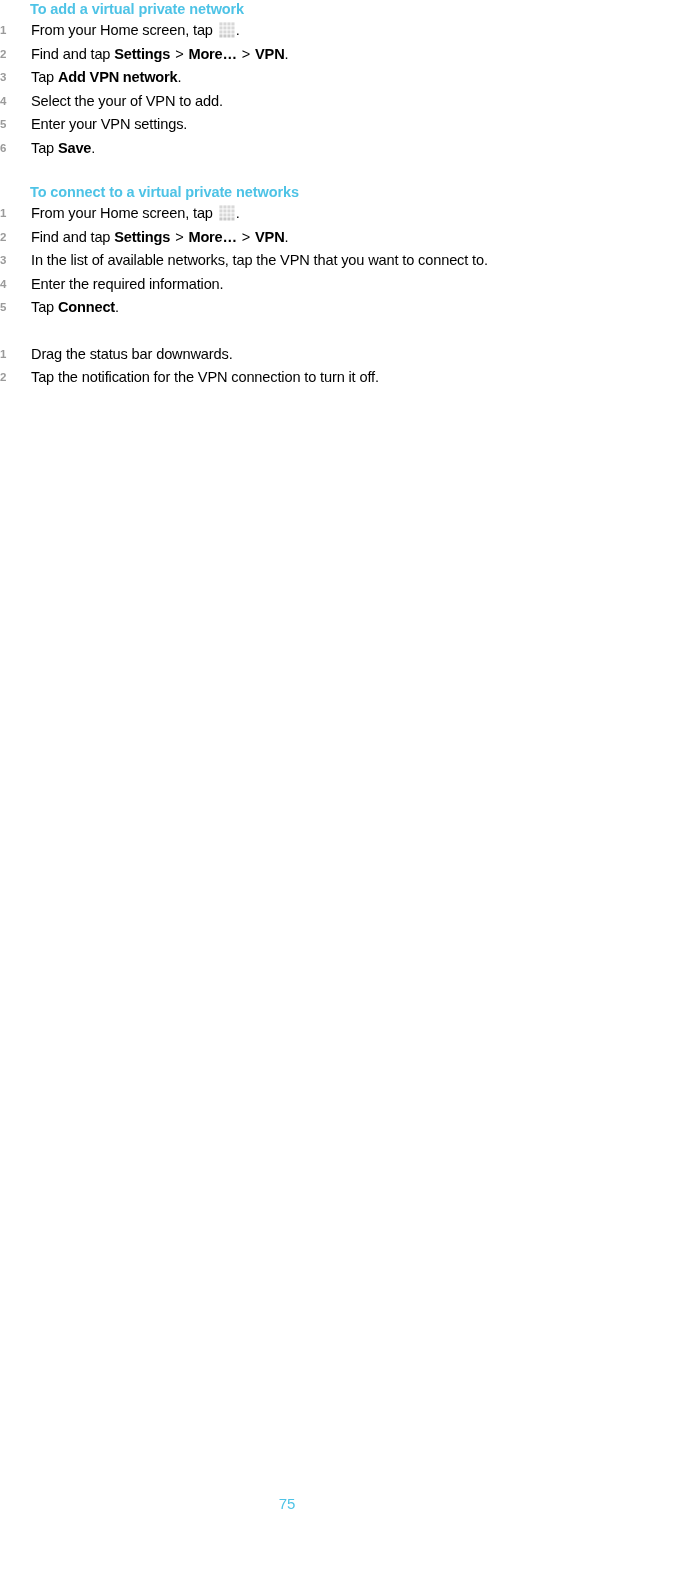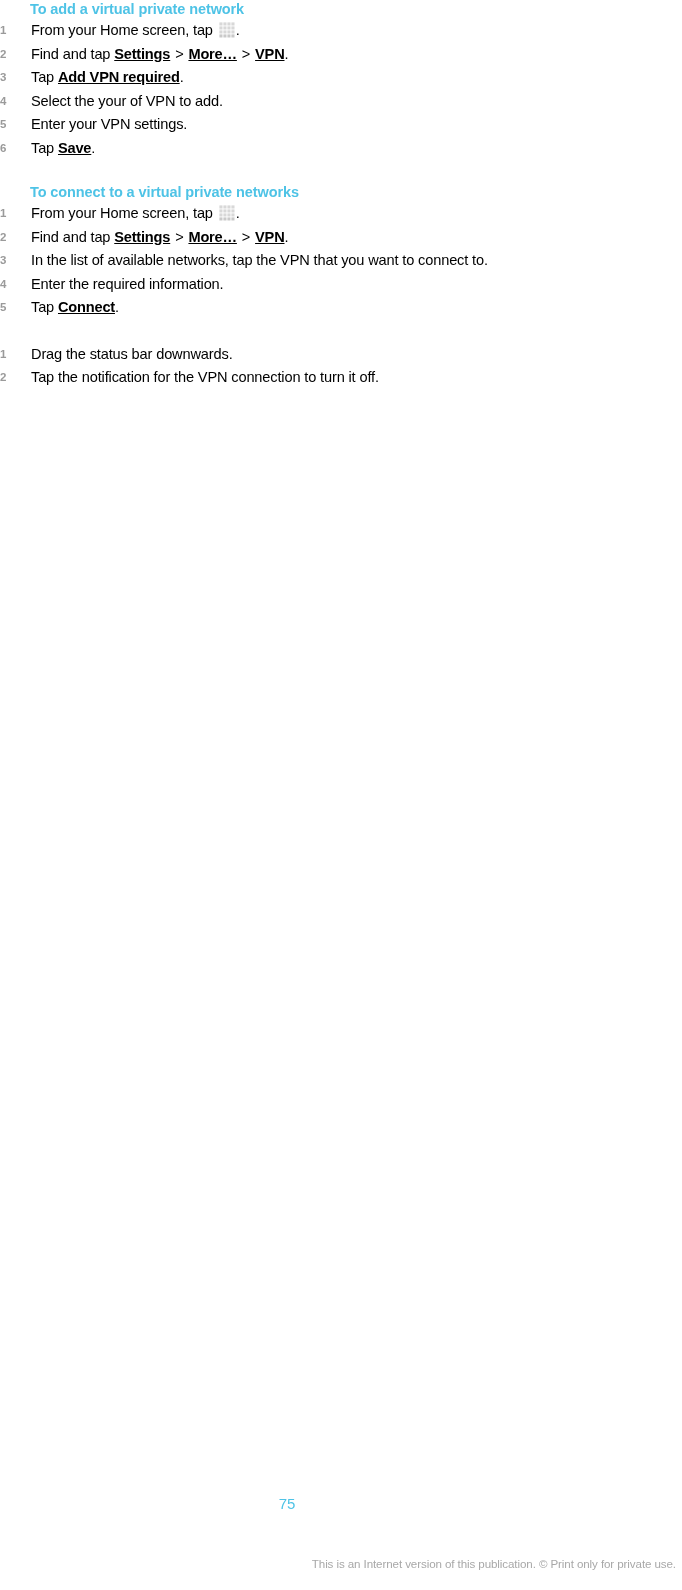--- a/index.html
+++ b/index.html
@@ -67,21 +67,20 @@
     text-align: left;
     font-weight: bold;
     font-size: 11.5px;
     line-height: 23.5px;
     color: #9a9a9a;
   }
   .step-text b,
   .step-text strong {
     font-weight: bold;
     letter-spacing: -0.2px;
-    text-decoration: underline;
   }
   .gt {
     font-weight: normal;
     padding: 0 1px;
   }
 
   
   .appdrawer-icon {
     display: inline-block;
     width: 16px;
@@ -143,21 +142,21 @@
                   <rect x="0.40" y="8.40" width="3.1" height="3.1" fill="#d8d8d8"></rect>
                   <rect x="4.40" y="8.40" width="3.1" height="3.1" fill="#d8d8d8"></rect>
                   <rect x="8.40" y="8.40" width="3.1" height="3.1" fill="#d8d8d8"></rect>
                   <rect x="12.40" y="8.40" width="3.1" height="3.1" fill="#d8d8d8"></rect>
                   <rect x="0.40" y="12.40" width="3.1" height="3.1" fill="#c9c9c9"></rect>
                   <rect x="4.40" y="12.40" width="3.1" height="3.1" fill="#c9c9c9"></rect>
                   <rect x="8.40" y="12.40" width="3.1" height="3.1" fill="#c9c9c9"></rect>
                   <rect x="12.40" y="12.40" width="3.1" height="3.1" fill="#c9c9c9"></rect>
                 </svg></span><span>.</span></span></li>
           <li class="step"><span class="step-num">2</span><span class="step-text"><span>Find and tap </span><b>Settings</b> <span class="gt">&gt;</span> <b>More…</b> <span class="gt">&gt;</span> <b>VPN</b><span>.</span></span></li>
-          <li class="step"><span class="step-num">3</span><span class="step-text"><span>Tap </span><b>Add VPN required</b><span>.</span></span></li>
+          <li class="step"><span class="step-num">3</span><span class="step-text"><span>Tap </span><b>Add VPN network</b><span>.</span></span></li>
           <li class="step"><span class="step-num">4</span><span class="step-text"><span>Select the your of VPN to add.</span></span></li>
           <li class="step"><span class="step-num">5</span><span class="step-text"><span>Enter your VPN settings.</span></span></li>
           <li class="step"><span class="step-num">6</span><span class="step-text"><span>Tap </span><b>Save</b><span>.</span></span></li>
         </ol>
       </div>
       <div class="gap-after-steps"></div>
       <div class="section">
         <div class="section-heading">To connect to a virtual private networks</div>
         <ol class="steps">
           <li class="step"><span class="step-num">1</span><span class="step-text"><span>From your Home screen, tap </span><span class="appdrawer-icon"><svg viewBox="0 0 16 16" width="16" height="16">
@@ -188,15 +187,14 @@
       <div class="section">
         <ol class="steps">
           <li class="step"><span class="step-num">1</span><span class="step-text"><span>Drag the status bar downwards.</span></span></li>
           <li class="step"><span class="step-num">2</span><span class="step-text"><span>Tap the notification for the VPN connection to turn it off.</span></span></li>
         </ol>
       </div>
     </div>
 
   <div class="page-number">75</div>
 
-  <div class="footer-note">This is an Internet version of this publication. © Print only for private use.</div>
 
 </div>
 
 </body></html>

